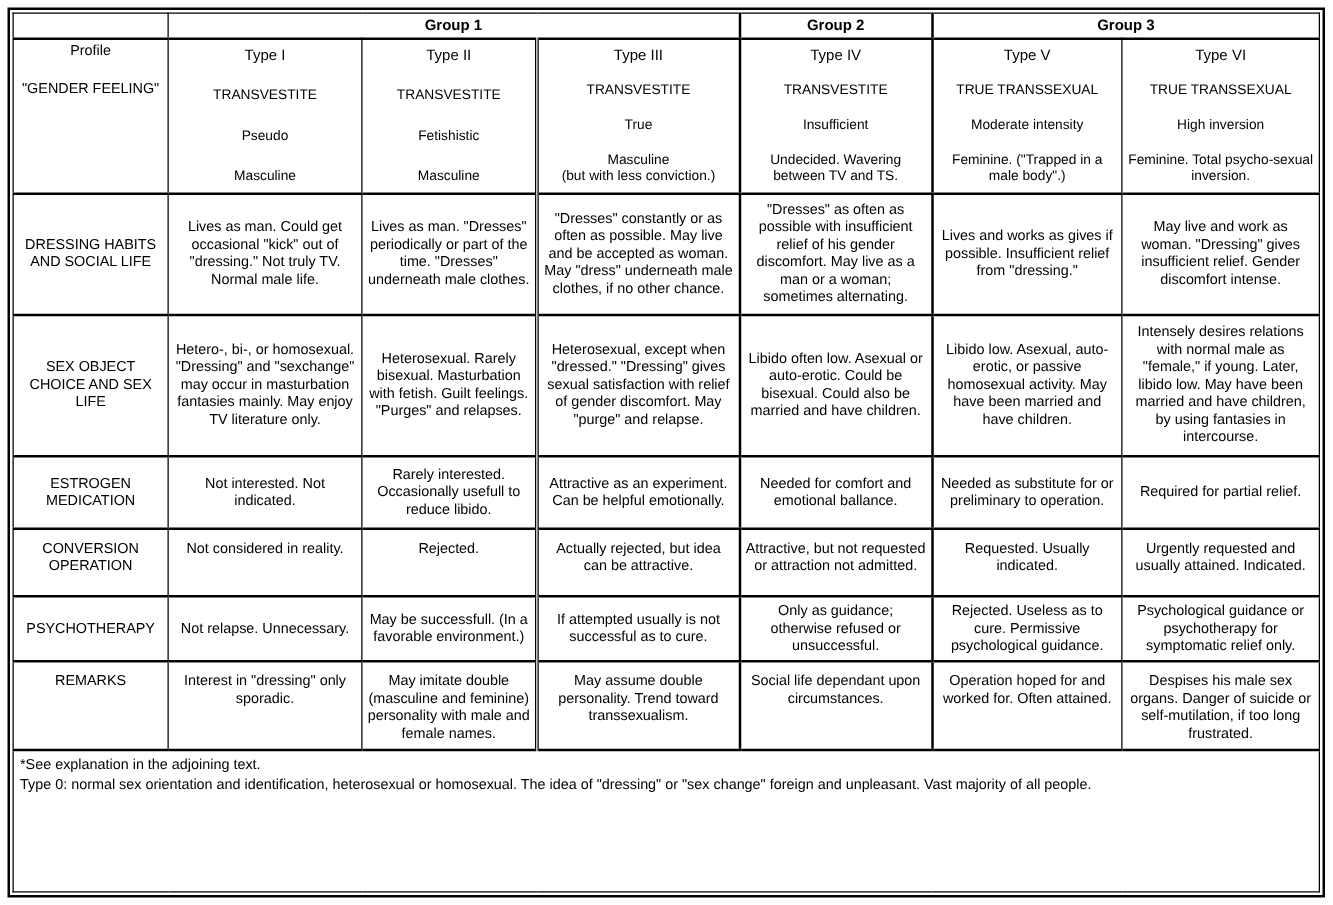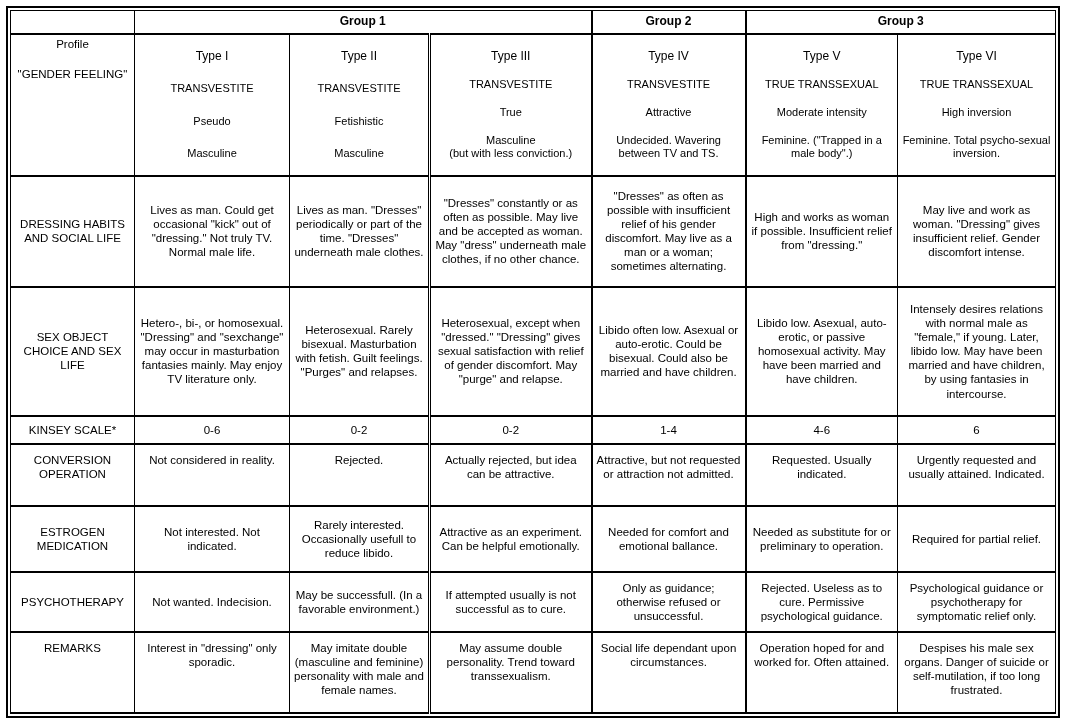--- a/index.html
+++ b/index.html
@@ -103,21 +103,21 @@
         <div class="pslot">TRANSVESTITE</div>
         <div class="pslot">True</div>
         <div class="pslot">Masculine
 (but with less conviction.)</div>
       </div>
     </td>
     <td class="thick-left">
       <div class="pcol">
         <div class="pslot type-line">Type IV</div>
         <div class="pslot">TRANSVESTITE</div>
-        <div class="pslot">Attractive</div>
+        <div class="pslot">Insufficient</div>
         <div class="pslot">Undecided. Wavering between TV and TS.</div>
       </div>
     </td>
     <td class="thick-left">
       <div class="pcol">
         <div class="pslot type-line">Type V</div>
         <div class="pslot">TRUE TRANSSEXUAL</div>
         <div class="pslot">Moderate intensity</div>
         <div class="pslot">Feminine. ("Trapped in a male body".)</div>
       </div>
@@ -131,79 +131,76 @@
       </div>
     </td>
   </tr>
 
   <tr class="sep" style="height:97px">
     <td>DRESSING HABITS AND SOCIAL LIFE</td>
     <td>Lives as man. Could get occasional "kick" out of "dressing." Not truly TV. Normal male life.</td>
     <td>Lives as man. "Dresses" periodically or part of the time. "Dresses" underneath male clothes.</td>
     <td class="dbl-left">"Dresses" constantly or as often as possible. May live and be accepted as woman. May "dress" underneath male clothes, if no other chance.</td>
     <td class="thick-left">"Dresses" as often as possible with insufficient relief of his gender discomfort. May live as a man or a woman; sometimes alternating.</td>
-    <td class="thick-left">High and works as woman if possible. Insufficient relief from "dressing."</td>
+    <td class="thick-left">Lives and works as gives if possible. Insufficient relief from "dressing."</td>
     <td>May live and work as woman. "Dressing" gives insufficient relief. Gender discomfort intense.</td>
   </tr>
 
   <tr class="sep" style="height:113px">
     <td>SEX OBJECT CHOICE AND SEX LIFE</td>
     <td>Hetero-, bi-, or homosexual. "Dressing" and "sexchange" may occur in masturbation fantasies mainly. May enjoy TV literature only.</td>
     <td>Heterosexual. Rarely bisexual. Masturbation with fetish. Guilt feelings. "Purges" and relapses.</td>
     <td class="dbl-left">Heterosexual, except when "dressed." "Dressing" gives sexual satisfaction with relief of gender discomfort. May "purge" and relapse.</td>
     <td class="thick-left">Libido often low. Asexual or auto-erotic. Could be bisexual. Could also be married and have children.</td>
     <td class="thick-left">Libido low. Asexual, auto-erotic, or passive homosexual activity. May have been married and have children.</td>
     <td>Intensely desires relations with normal male as "female," if young. Later, libido low. May have been married and have children, by using fantasies in intercourse.</td>
   </tr>
 
-  <tr class="sep" style="height:24px">
-    <td>KINSEY SCALE*</td>
-    <td>0-6</td>
-    <td>0-2</td>
-    <td class="dbl-left">0-2</td>
-    <td class="thick-left">1-4</td>
-    <td class="thick-left">4-6</td>
-    <td>6</td>
+
+  <tr class="sep" style="height:58px">
+    <td>ESTROGEN MEDICATION</td>
+    <td>Not interested. Not indicated.</td>
+    <td>Rarely interested. Occasionally usefull to reduce libido.</td>
+    <td class="dbl-left">Attractive as an experiment. Can be helpful emotionally.</td>
+    <td class="thick-left">Needed for comfort and emotional ballance.</td>
+    <td class="thick-left">Needed as substitute for or preliminary to operation.</td>
+    <td>Required for partial relief.</td>
   </tr>
 
   <tr class="sep" style="height:54px">
     <td style="vertical-align:top; padding-top:8px">CONVERSION OPERATION</td>
     <td style="vertical-align:top; padding-top:8px">Not considered in reality.</td>
     <td style="vertical-align:top; padding-top:8px">Rejected.</td>
     <td style="vertical-align:top; padding-top:8px" class="dbl-left">Actually rejected, but idea can be attractive.</td>
     <td style="vertical-align:top; padding-top:8px" class="thick-left">Attractive, but not requested or attraction not admitted.</td>
     <td style="vertical-align:top; padding-top:8px" class="thick-left">Requested. Usually indicated.</td>
     <td style="vertical-align:top; padding-top:8px">Urgently requested and usually attained. Indicated.</td>
   </tr>
 
-  <tr class="sep" style="height:58px">
-    <td>ESTROGEN MEDICATION</td>
-    <td>Not interested. Not indicated.</td>
-    <td>Rarely interested. Occasionally usefull to reduce libido.</td>
-    <td class="dbl-left">Attractive as an experiment. Can be helpful emotionally.</td>
-    <td class="thick-left">Needed for comfort and emotional ballance.</td>
-    <td class="thick-left">Needed as substitute for or preliminary to operation.</td>
-    <td>Required for partial relief.</td>
-  </tr>
-
   <tr class="sep" style="height:52px">
     <td>PSYCHOTHERAPY</td>
-    <td>Not wanted. Indecision.</td>
+    <td>Not relapse. Unnecessary.</td>
     <td>May be successfull. (In a favorable environment.)</td>
     <td class="dbl-left">If attempted usually is not successful as to cure.</td>
     <td class="thick-left">Only as guidance; otherwise refused or unsuccessful.</td>
     <td class="thick-left">Rejected. Useless as to cure. Permissive psychological guidance.</td>
     <td>Psychological guidance or psychotherapy for symptomatic relief only.</td>
   </tr>
 
   <tr class="sep" style="height:71px">
     <td style="vertical-align:top; padding-top:8px">REMARKS</td>
     <td style="vertical-align:top; padding-top:8px">Interest in "dressing" only sporadic.</td>
     <td style="vertical-align:top; padding-top:8px">May imitate double (masculine and feminine) personality with male and female names.</td>
     <td style="vertical-align:top; padding-top:8px" class="dbl-left">May assume double personality. Trend toward transsexualism.</td>
     <td style="vertical-align:top; padding-top:8px" class="thick-left">Social life dependant upon circumstances.</td>
     <td style="vertical-align:top; padding-top:8px" class="thick-left">Operation hoped for and worked for. Often attained.</td>
     <td style="vertical-align:top; padding-top:8px">Despises his male sex organs. Danger of suicide or self-mutilation, if too long frustrated.</td>
   </tr>
 
+  <tr>
+    <td colspan="7" class="foot-cell">
+      <div>*See explanation in the adjoining text.</div>
+      <div>Type 0: normal sex orientation and identification, heterosexual or homosexual. The idea of "dressing" or "sex change" foreign and unpleasant. Vast majority of all people.</div>
+    </td>
+  </tr>
 </tbody>
     </table>
 </div>
 
 </body></html>

